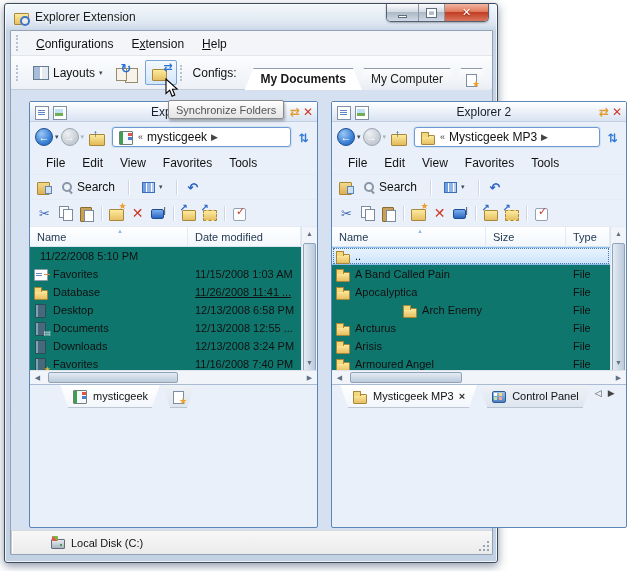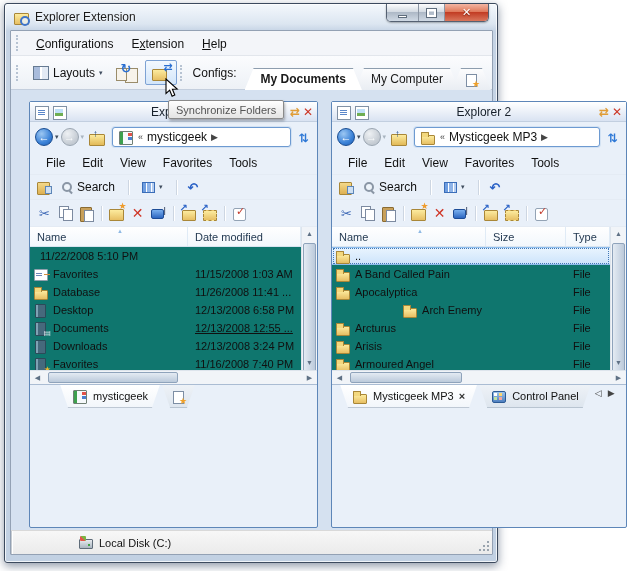--- a/index.html
+++ b/index.html
@@ -197,21 +197,21 @@
   .ic-cpanel::before{content:"";position:absolute;left:1px;top:2px;width:12px;height:10px;
     background:linear-gradient(#9ec4ea,#4e7fc0);border:1px solid #2c5a95;border-radius:2px}
   .ic-cpanel::after{content:"";position:absolute;left:3px;top:4px;width:3px;height:3px;background:#fff;
     box-shadow:5px 0 0 #ffd76e,0 4px 0 #bfe3a0,5px 4px 0 #f3a7a0}
 
   
   .statusbar{height:24px;flex:none;display:flex;align-items:center;background:linear-gradient(#f7f7f7,#ebebeb);
     border-top:1px solid #d9d9d9;position:relative;font-size:11px;color:#111}
   .sb-left{width:296px;padding-left:8px;white-space:nowrap;overflow:hidden;flex:none}
   .sb-sep{width:0;height:100%;border-left:1px solid #c6cbd1;border-right:1px solid #fff;flex:none}
-  .sb-right{flex:1;display:flex;align-items:center;gap:6px;padding-left:66px}
+  .sb-right{flex:1;display:flex;align-items:center;gap:6px;padding-left:38px}
   .ic-disk{width:14px;height:10px;position:relative;background:linear-gradient(#e7ebef,#aab5c0);
     border:1px solid #5f6c79;border-radius:1px;flex:none;margin-top:2px}
   .ic-disk::before{content:"";position:absolute;left:0;top:-4px;width:6px;height:5px;
     background:linear-gradient(45deg,#e2574c 0 50%,#7cb342 50%);border-radius:1px}
   .ic-disk::after{content:"";position:absolute;right:2px;bottom:2px;width:2px;height:2px;background:#43a047}
   .grip{position:absolute;right:3px;bottom:3px;width:12px;height:12px}
   .grip::before{content:"";position:absolute;right:0;bottom:0;width:2px;height:2px;background:#9aa4ae;
     box-shadow:-4px 0 0 #9aa4ae,0 -4px 0 #9aa4ae,-8px 0 0 #9aa4ae,-4px -4px 0 #9aa4ae,0 -8px 0 #9aa4ae}
 
   
@@ -365,37 +365,37 @@
                     <span class="ic ic-card"></span>
                     <span>Favorites</span>
                   </div>
                   <div class="cell grow" style="flex: 1 1 0%; padding-left: 7px;">11/15/2008 1:03 AM</div>
                 </div>
                 <div class="row">
                   <div class="cell namecell" style="width: 155px;">
                     <span class="ic ic-folder"></span>
                     <span>Database</span>
                   </div>
-                  <div class="cell grow" style="flex: 1 1 0%; padding-left: 7px;">11/26/2008 11:41 ...</div>
+                  <div class="cell grow" style="flex: 1 1 0%; padding-left: 7px; text-decoration: underline;">11/26/2008 11:41 ...</div>
                 </div>
                 <div class="row">
                   <div class="cell namecell" style="width: 155px;">
                     <span class="ic ic-book"></span>
                     <span>Desktop</span>
                   </div>
                   <div class="cell grow" style="flex: 1 1 0%; padding-left: 7px;">12/13/2008 6:58 PM</div>
                 </div>
                 <div class="row">
                   <div class="cell namecell" style="width: 155px;">
                     <span class="ic ic-book">
                       <span class="ov" style="color: rgb(221, 231, 238);">▤</span>
                     </span>
                     <span>Documents</span>
                   </div>
-                  <div class="cell grow" style="flex: 1 1 0%; padding-left: 7px; text-decoration: underline;">12/13/2008 12:55 ...</div>
+                  <div class="cell grow" style="flex: 1 1 0%; padding-left: 7px;">12/13/2008 12:55 ...</div>
                 </div>
                 <div class="row">
                   <div class="cell namecell" style="width: 155px;">
                     <span class="ic ic-book"></span>
                     <span>Downloads</span>
                   </div>
                   <div class="cell grow" style="flex: 1 1 0%; padding-left: 7px;">12/13/2008 3:24 PM</div>
                 </div>
                 <div class="row">
                   <div class="cell namecell" style="width: 155px;">

